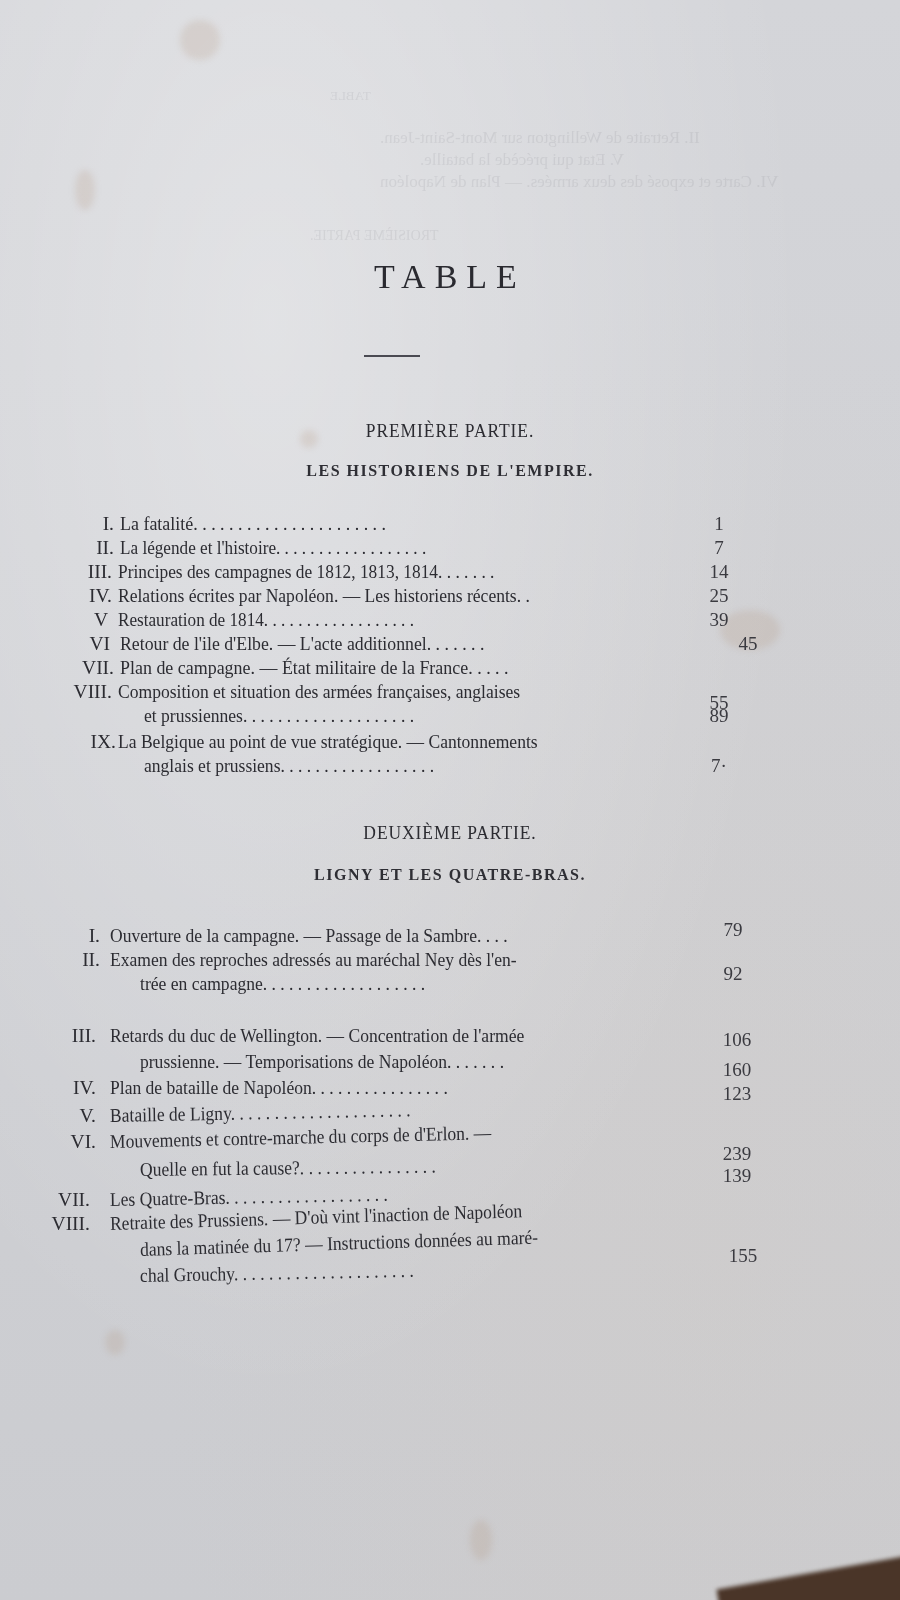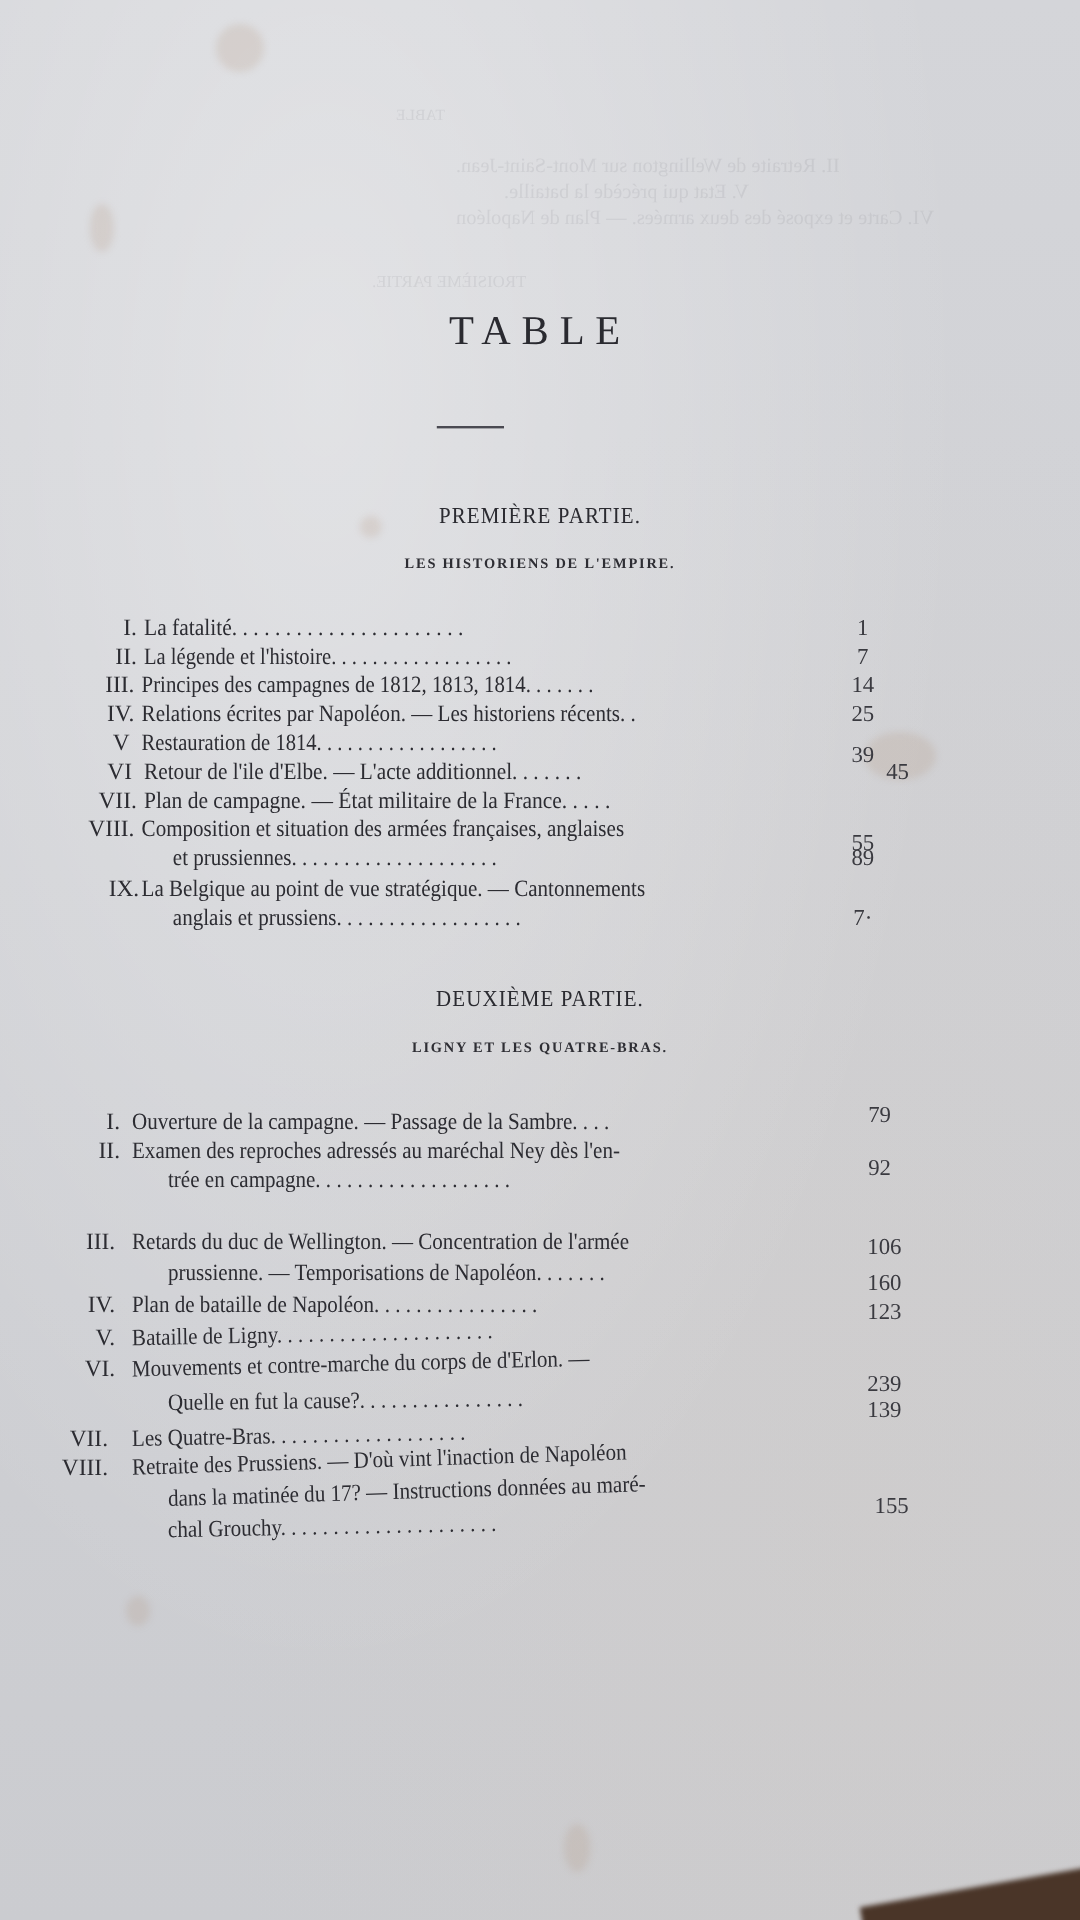--- a/index.html
+++ b/index.html
@@ -76,21 +76,21 @@
       font-size: 19px;
       letter-spacing: 1px;
       color: #2b2b31;
       transform: scaleX(0.92);
     }
     .part-sub {
       position: absolute;
       left: 0;
       width: 900px;
       text-align: center;
-      font-size: 12px;
+      font-size: 16px;
       letter-spacing: 1.5px;
       color: #2e2e34;
       font-weight: bold;
     }
 
     .toc {
       position: absolute;
       left: 0;
       width: 900px;
     }
@@ -162,21 +162,21 @@
       <span class="page-no" style="left:694px;">14</span>
     </div>
     <div class="entry" style="top:584px;">
       <span class="num" style="left:52px;">IV.</span>
       <span class="line" style="left:118px;transform:scaleX(0.90);">Relations écrites par Napoléon. — Les historiens récents. .</span>
       <span class="page-no" style="left:694px;">25</span>
     </div>
     <div class="entry" style="top:608px;">
       <span class="num" style="left:48px;">V</span>
       <span class="line" style="left:118px;transform:scaleX(0.88);">Restauration de 1814. . . . . . . . . . . . . . . . . .</span>
-      <span class="page-no" style="left:694px;margin-top:10px;">39</span>
+      <span class="page-no" style="left:694px;">39</span>
     </div>
     <div class="entry" style="top:632px;">
       <span class="num" style="left:50px;">VI</span>
       <span class="line" style="left:120px;transform:scaleX(0.91);">Retour de l'ile d'Elbe. — L'acte additionnel. . . . . . .</span>
       <span class="page-no" style="left:723px;">45</span>
     </div>
     <div class="entry" style="top:656px;">
       <span class="num" style="left:54px;">VII.</span>
       <span class="line" style="left:120px;transform:scaleX(0.92);">Plan de campagne. — État militaire de la France. . . . .</span>
       <span class="page-no" style="left:694px;margin-top:35px;">55</span>

